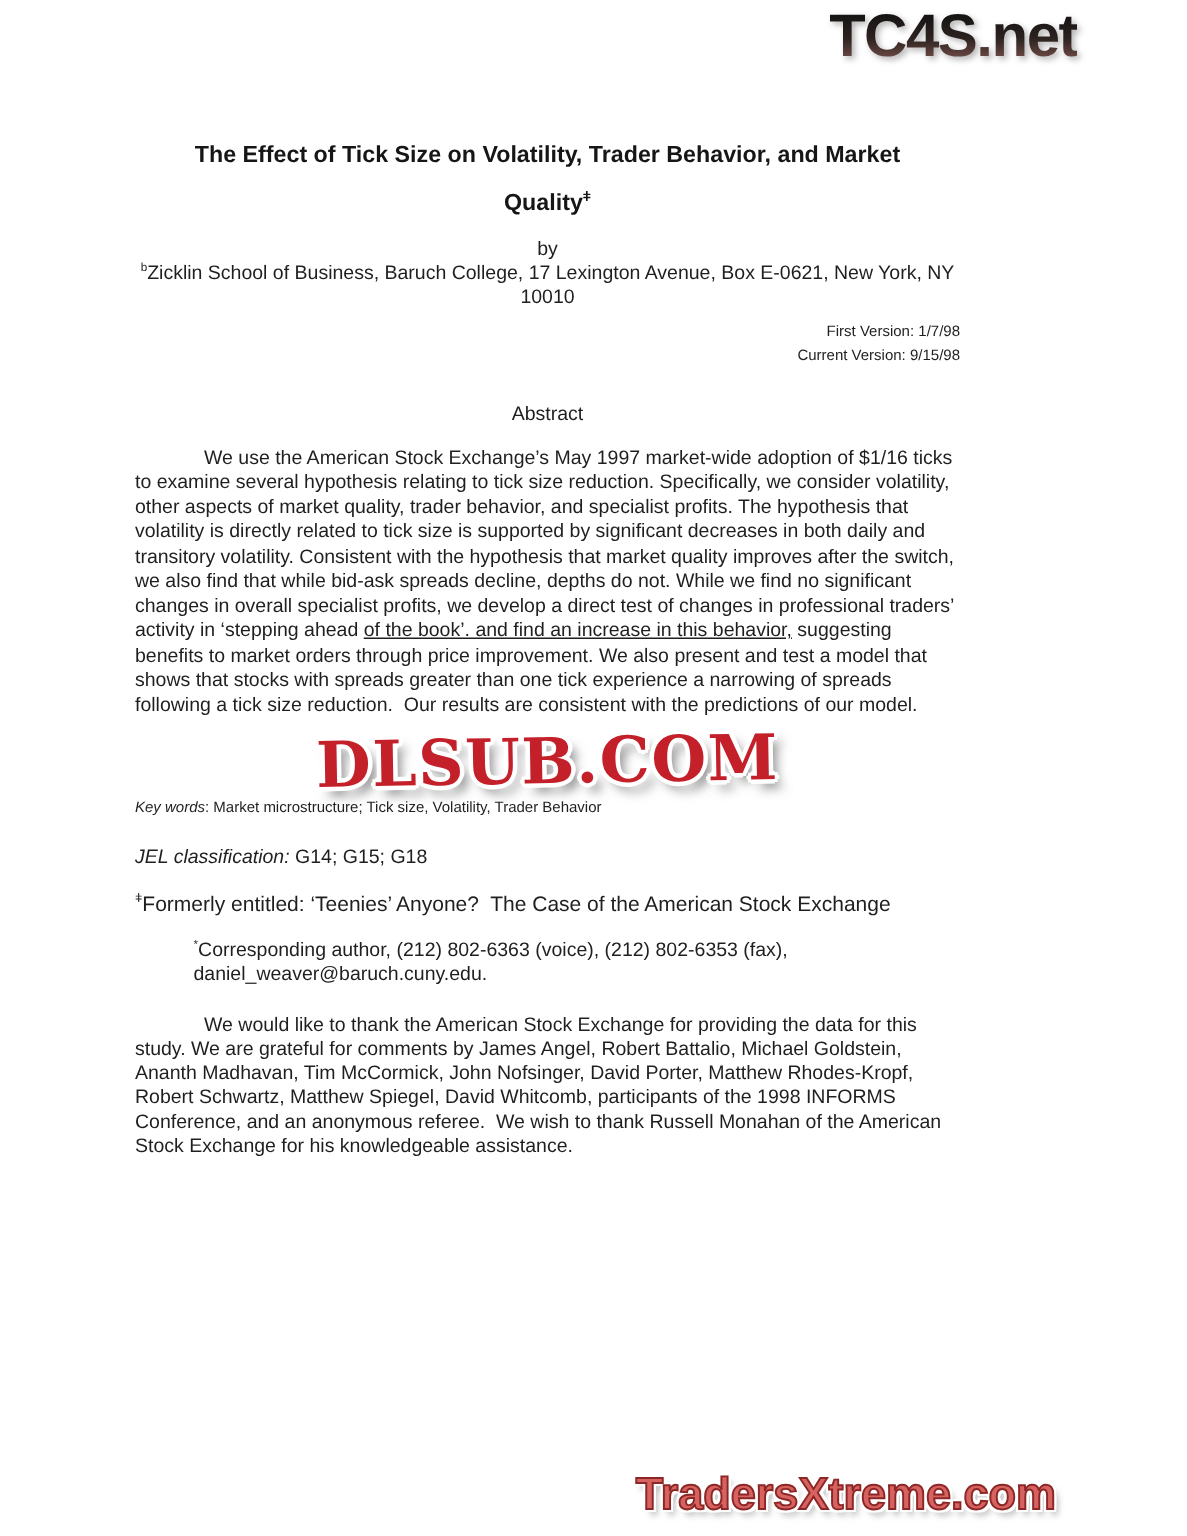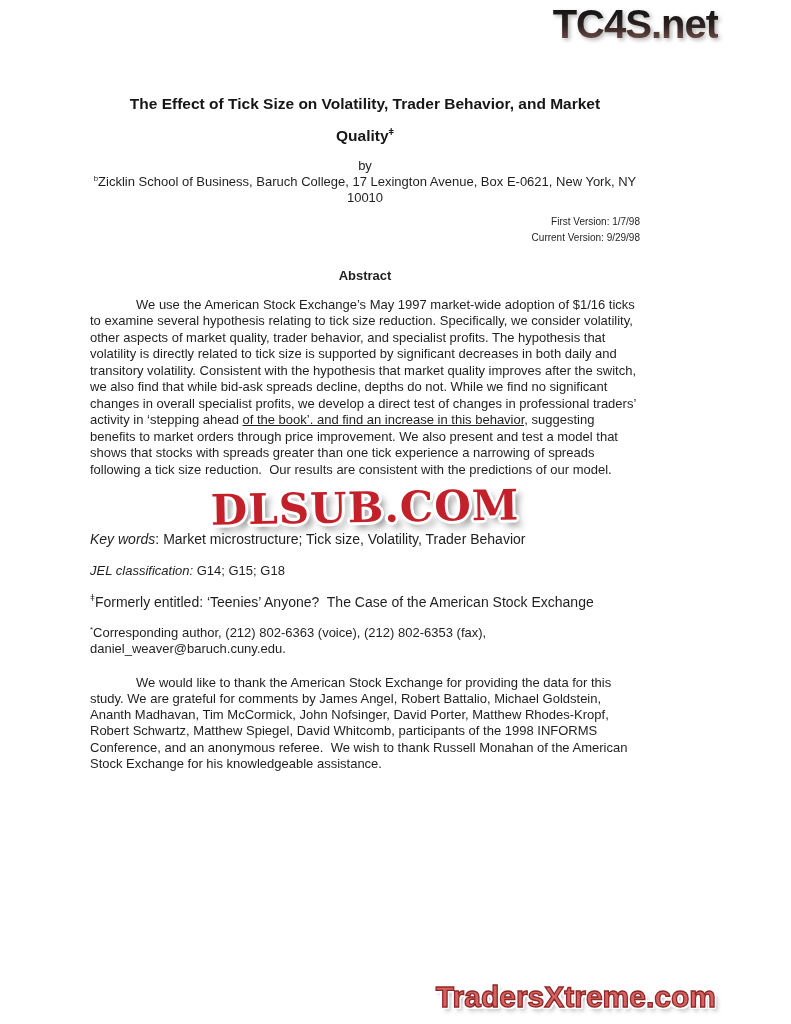--- a/index.html
+++ b/index.html
@@ -19,30 +19,30 @@
   .title {
     margin:0;
     font-size:15.5px; font-weight:bold; text-align:center;
     line-height:32px; color:#161616;
   }
   .byline   { margin-top:6px;  font-size:13px; line-height:16px; }
   .authors  { margin-top:13px; font-size:13px; line-height:16px; }
   .aff      { font-size:13px; line-height:15.8px; }
   .aff-first{ margin-top:15px; }
   .versions { margin-top:8px; font-size:10px; line-height:16px;text-align:right; }
-  .abs-head { margin-top:22px; font-size:13px; font-weight:bold; line-height:16px;text-align:center; }
+  .abs-head { margin-top:22px; font-size:13px; font-weight:normal; line-height:16px;text-align:center; }
   .abs-body {
     margin-top:13px; font-size:13px; line-height:16.5px;
     text-indent:46px; text-align:left; white-space:pre-wrap;
   }
   .u { text-decoration:underline; }
-  .kw   { margin-top:53px; font-size:14px; line-height:16.5px; }
+  .kw   { margin-top:53px; font-size:10px; line-height:16.5px; }
   .jel  { margin-top:15px; font-size:13px; line-height:16.5px; }
   .fn1  { margin-top:15px; font-size:14px; line-height:16.5px; white-space:pre-wrap; }
-  .fn2  { margin-top:14px; font-size:13px; line-height:16.5px; }
+  .fn2  { margin-top:14px; font-size:13px; line-height:16.5px;margin-left:39px; }
   .ack  {
     margin-top:17px; font-size:13px; line-height:16.3px;
     text-indent:46px; white-space:pre-wrap;
   }
 
   
   .tc4s {
     position:absolute; top:2px; right:12px;
     font-family:"Liberation Sans",sans-serif;
     font-size:40px; font-weight:bold; letter-spacing:-1px;
@@ -63,21 +63,21 @@
     text-shadow:
       -2px -2px 0 #fff, 0 -2px 0 #fff, 2px -2px 0 #fff,
       -2px  0   0 #fff, 2px  0   0 #fff,
       -2px  2px 0 #fff, 0  2px 0 #fff, 2px 2px 0 #fff,
       -3px 0 0 #fff, 3px 0 0 #fff, 0 3px 0 #fff, 0 -3px 0 #fff,
       5px 6px 7px rgba(100,100,100,0.75);
   }
 
   
   .txtreme {
-    position:absolute; top:980px; right:14px;
+    position:absolute; top:980px; right:26px;
     font-family:"Liberation Sans",sans-serif;
     font-size:30px; font-weight:bold; white-space:nowrap;
     color:#d66361;
     -webkit-text-stroke:1.3px #8d2726;
     text-shadow:
       -2px -2px 0 #fff, 0 -2px 0 #fff, 2px -2px 0 #fff,
       -2px  0   0 #fff, 2px  0   0 #fff,
       -2px  2px 0 #fff, 0  2px 0 #fff, 2px 2px 0 #fff,
       3px 4px 4px rgba(120,120,120,0.55);
   }
@@ -92,21 +92,21 @@
   <div class="content">
 
     <h1 class="title"><span>The Effect of Tick Size on Volatility, Trader Behavior, and Market</span><br><span>Quality</span><sup>ǂ</sup></h1>
 
     <p class="byline center">by</p>
 
 
 
     <p class="aff center"><sup>b</sup><span>Zicklin School of Business, Baruch College, 17 Lexington Avenue, Box E-0621, New York, NY 10010</span></p>
 
-    <p class="versions center"><span>First Version: 1/7/98</span><br><span>Current Version: 9/29/98</span></p>
+    <p class="versions center"><span>First Version: 1/7/98</span><br><span>Current Version: 9/15/98</span></p>
 
     <p class="abs-head center">Abstract</p>
 
     <p class="abs-body"><span>We use the American Stock Exchange’s May 1997 market-wide adoption of $1/16 ticks to examine several hypothesis relating to tick size reduction. Specifically, we consider volatility, other aspects of market quality, trader behavior, and specialist profits. The hypothesis that volatility is directly related to tick size is supported by significant decreases in both daily and transitory volatility. Consistent with the hypothesis that market quality improves after the switch, we also find that while bid-ask spreads decline, depths do not. While we find no significant changes in overall specialist profits, we develop a direct test of changes in professional traders’ activity in ‘stepping ahead </span><span class="u">of the book’. and find an increase in this behavior,</span><span> suggesting benefits to market orders through price improvement. We also present and test a model that shows that stocks with spreads greater than one tick experience a narrowing of spreads following a tick size reduction.  Our results are consistent with the predictions of our model.</span></p>
 
     <p class="kw"><i>Key words</i><span>: Market microstructure; Tick size, Volatility, Trader Behavior</span></p>
 
     <p class="jel"><i>JEL classification:</i><span> G14; G15; G18</span></p>
 
     <p class="fn1"><sup>ǂ</sup><span>Formerly entitled: ‘Teenies’ Anyone?  The Case of the American Stock Exchange</span></p>

